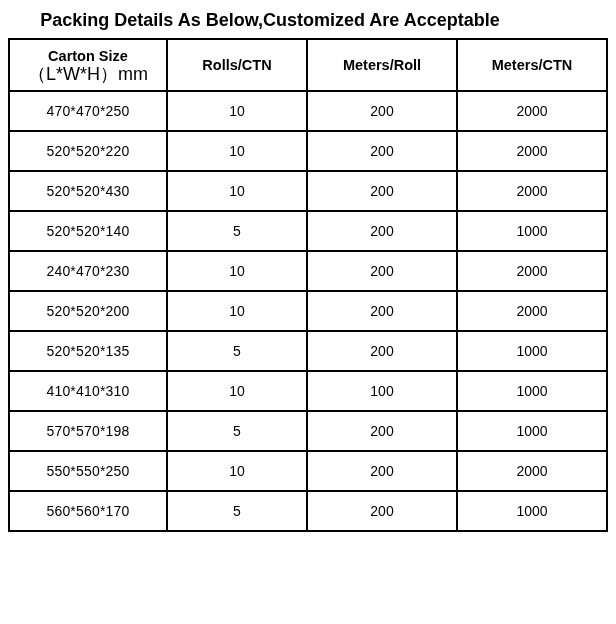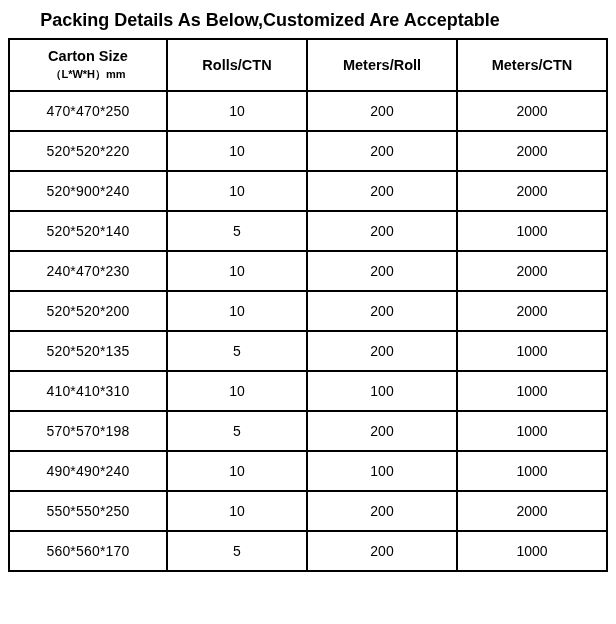--- a/index.html
+++ b/index.html
@@ -46,22 +46,22 @@
     height: 38px;
   }
   table.packing thead th {
     font-weight: bold;
     font-size: 14.5px;
     height: 50px;
     line-height: 18px;
   }
   .hdr-sub {
     display: block;
-    font-size: 11px;
-    font-weight: bold;
+    font-size: 18px;
+    font-weight: normal;
     letter-spacing: 0px;
   }
   .col-size { width: 158px; }
   .col-rolls { width: 140px; }
   .col-mroll { width: 150px; }
   .col-mctn  { width: 150px; }
   td.size-cell {
     font-size: 14px;
     letter-spacing: 0.2px;
     border-radius: 17px;
@@ -99,21 +99,21 @@
           <td>200</td>
           <td>2000</td>
         </tr>
         <tr>
           <td class="size-cell">520*520*220</td>
           <td>10</td>
           <td>200</td>
           <td>2000</td>
         </tr>
         <tr>
-          <td class="size-cell">520*900*240</td>
+          <td class="size-cell">520*520*430</td>
           <td>10</td>
           <td>200</td>
           <td>2000</td>
         </tr>
         <tr>
           <td class="size-cell">520*520*140</td>
           <td>5</td>
           <td>200</td>
           <td>1000</td>
         </tr>
@@ -141,26 +141,20 @@
           <td>100</td>
           <td>1000</td>
         </tr>
         <tr>
           <td class="size-cell">570*570*198</td>
           <td>5</td>
           <td>200</td>
           <td>1000</td>
         </tr>
         <tr>
-          <td class="size-cell">490*490*240</td>
-          <td>10</td>
-          <td>100</td>
-          <td>1000</td>
-        </tr>
-        <tr>
           <td class="size-cell">550*550*250</td>
           <td>10</td>
           <td>200</td>
           <td>2000</td>
         </tr>
         <tr>
           <td class="size-cell">560*560*170</td>
           <td>5</td>
           <td>200</td>
           <td>1000</td>

